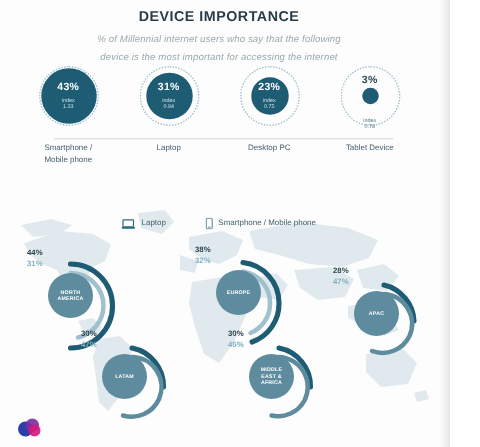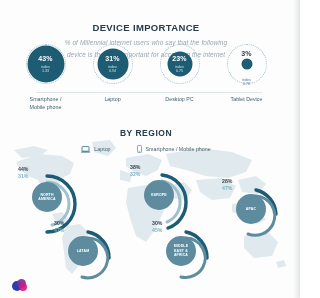--- a/index.html
+++ b/index.html
@@ -15,21 +15,21 @@
     width:300px;height:298px;
     background:#fdfdfd;
     overflow:hidden;
   }
   
   .page-edge{
     position:absolute;top:0;right:0;width:8px;height:298px;
     background:linear-gradient(to right,#ffffff 0%,#f2f3f4 55%,#e3e5e7 100%);
   }
   
-  .header{position:absolute;top:0;left:0;width:292px;padding-top:22px;text-align:center;}
+  .header{position:absolute;top:0;left:0;width:292px;padding-top:6px;text-align:center;}
   .title{
     font-size:9.5px;font-weight:bold;letter-spacing:.35px;
     color:#263c48;margin:0 0 4px 0;
   }
   .subtitle{
     font-size:6.4px;font-style:italic;line-height:1.9;
     color:#9aa7ae;margin:0 auto;width:215px;letter-spacing:.1px;
   }
   .subtitle span{display:block;}
   
@@ -223,21 +223,20 @@
 
         <path d="M232 72 L246 70 L252 78 L242 84 L232 80 Z"></path>
         <path d="M250 84 L262 82 L266 88 L256 92 Z"></path>
 
         <path d="M244 104 L268 100 L278 110 L272 124 L254 126 L244 116 Z"></path>
         <path d="M276 130 L284 128 L286 134 L278 136 Z"></path>
       </g>
     </svg>
   </div>
 
-  <div class="region-title">BY REGION</div>
 
   <div class="legend">
     <div class="legend-item">
       <span>
         <svg width="9" height="7" viewBox="0 0 9 7" xmlns="http://www.w3.org/2000/svg">
           <rect x="1" y="0.6" width="7" height="4.6" rx="0.5" fill="none" stroke="#2d6a82" stroke-width="0.8"></rect>
           <rect x="0" y="5.4" width="9" height="1.1" rx="0.5" fill="#2d6a82"></rect>
         </svg>
       </span>
       <span>Laptop</span>

